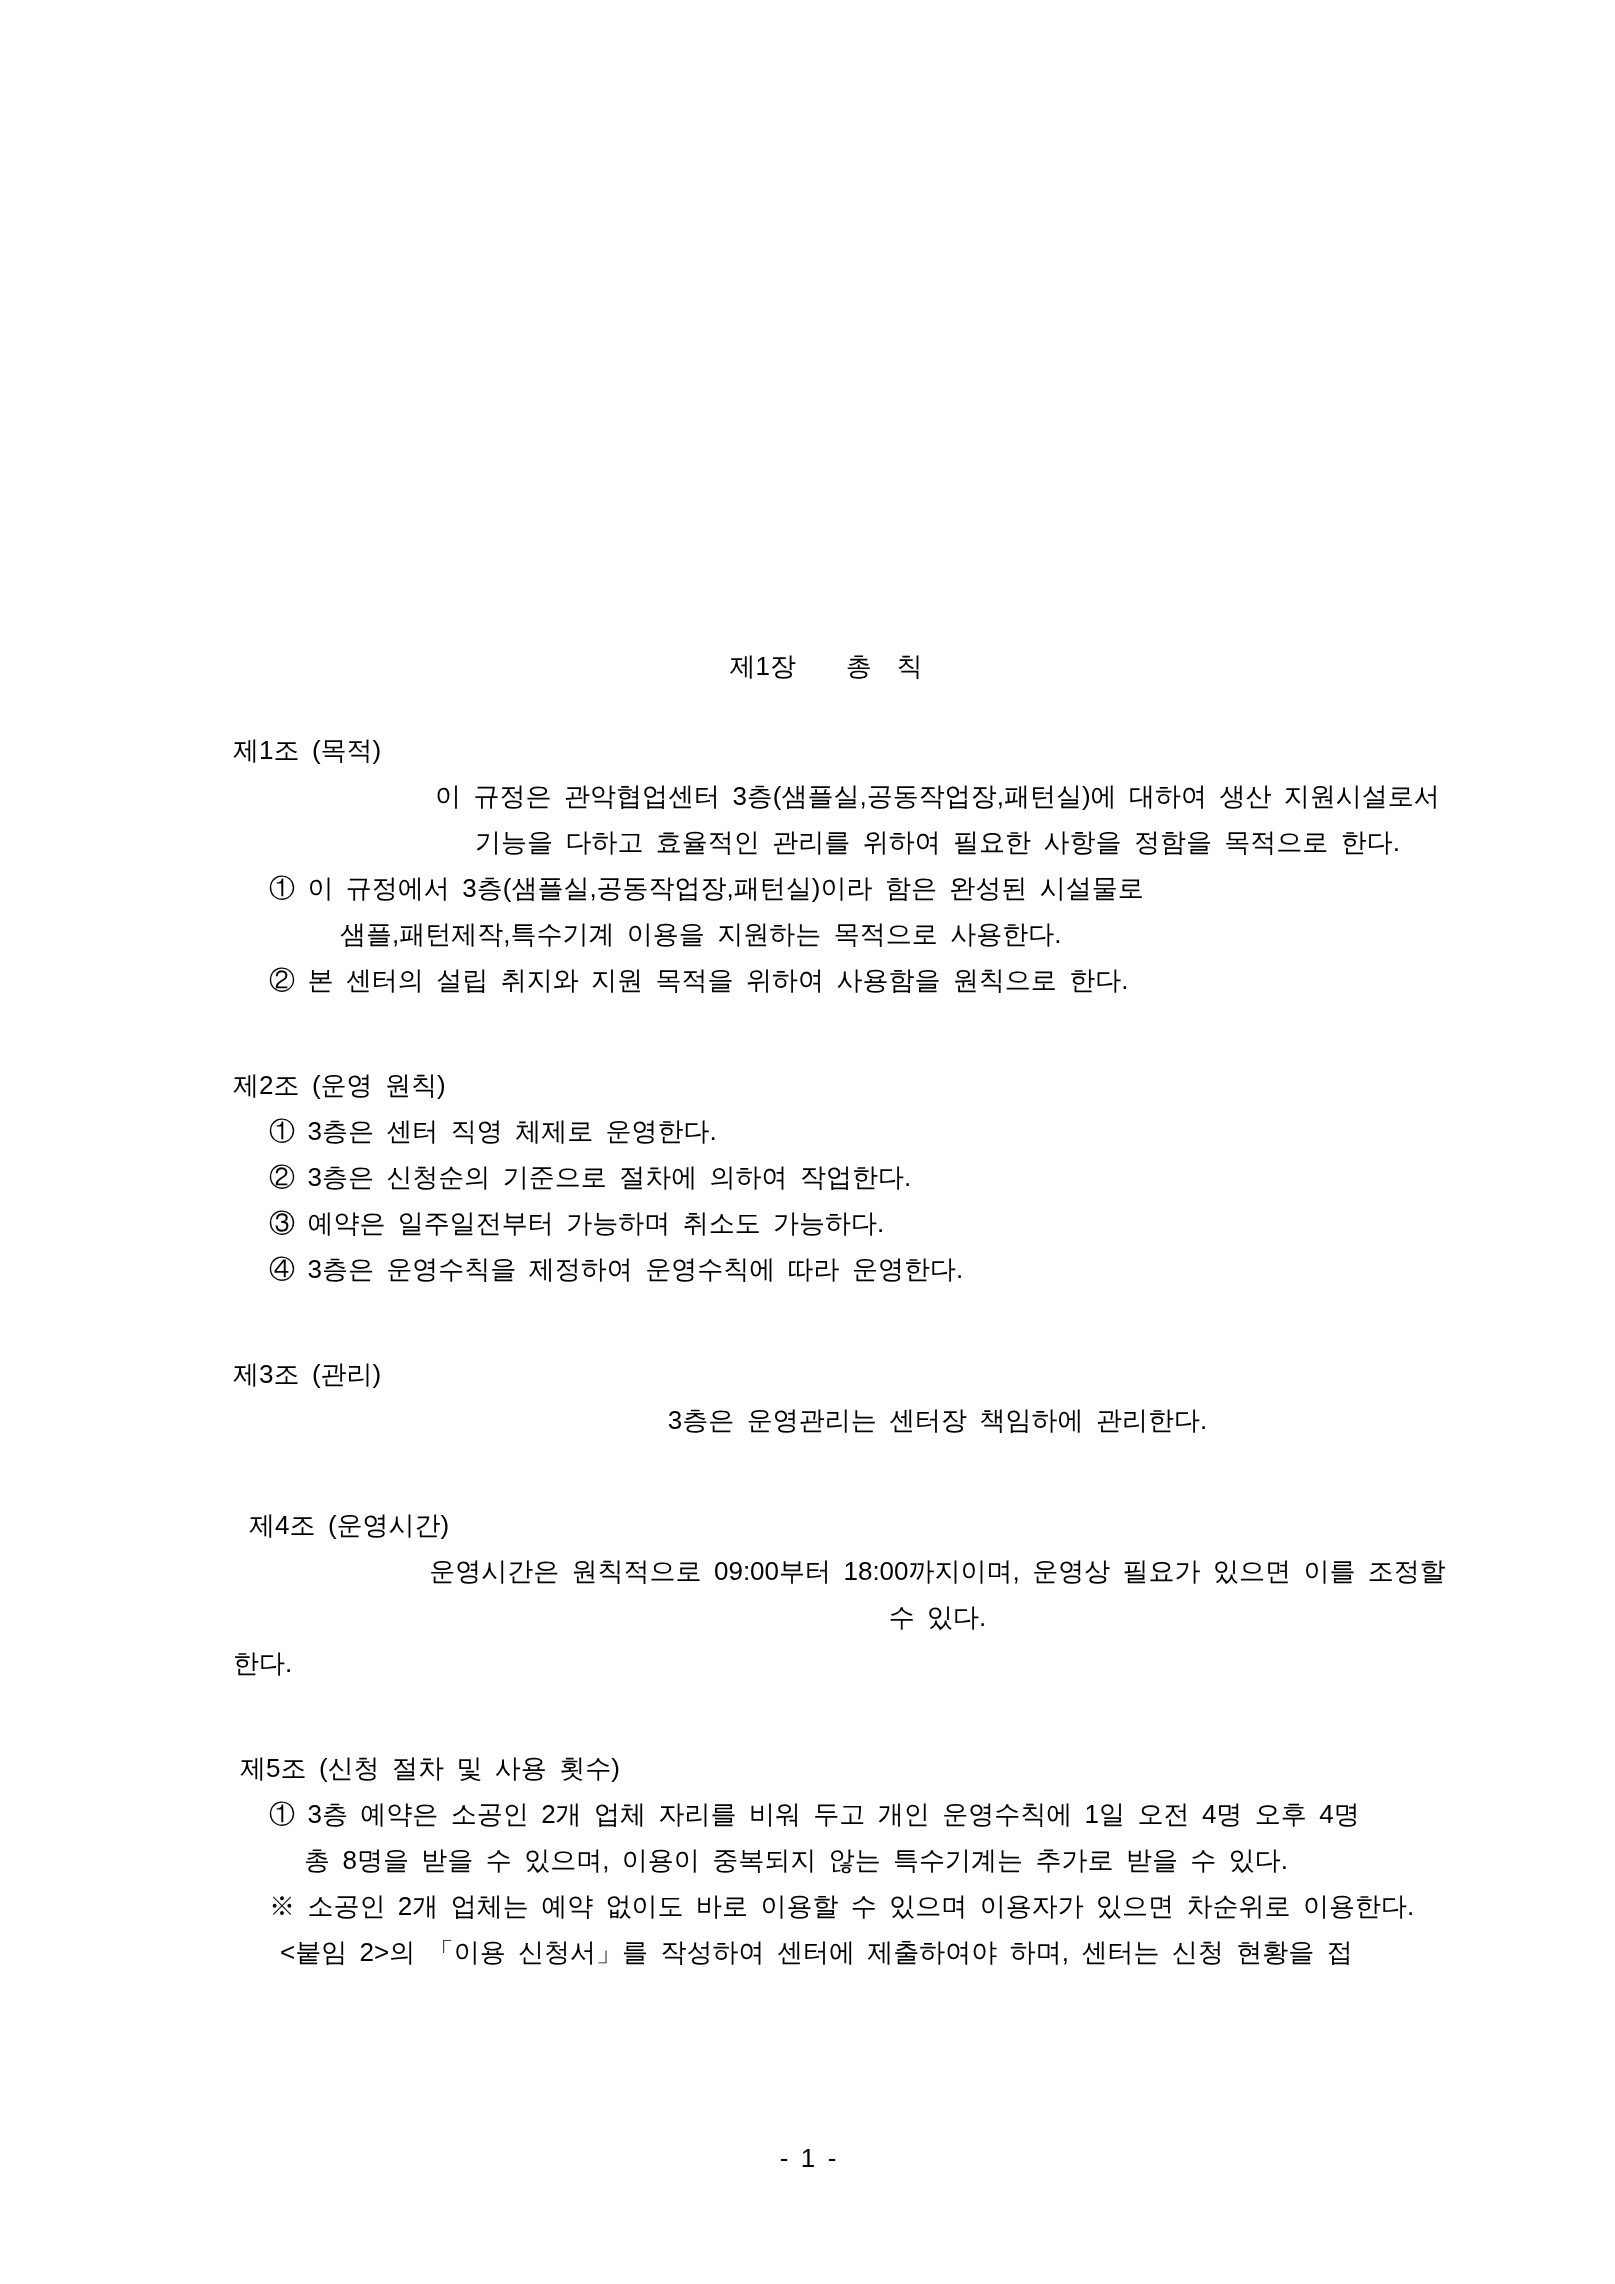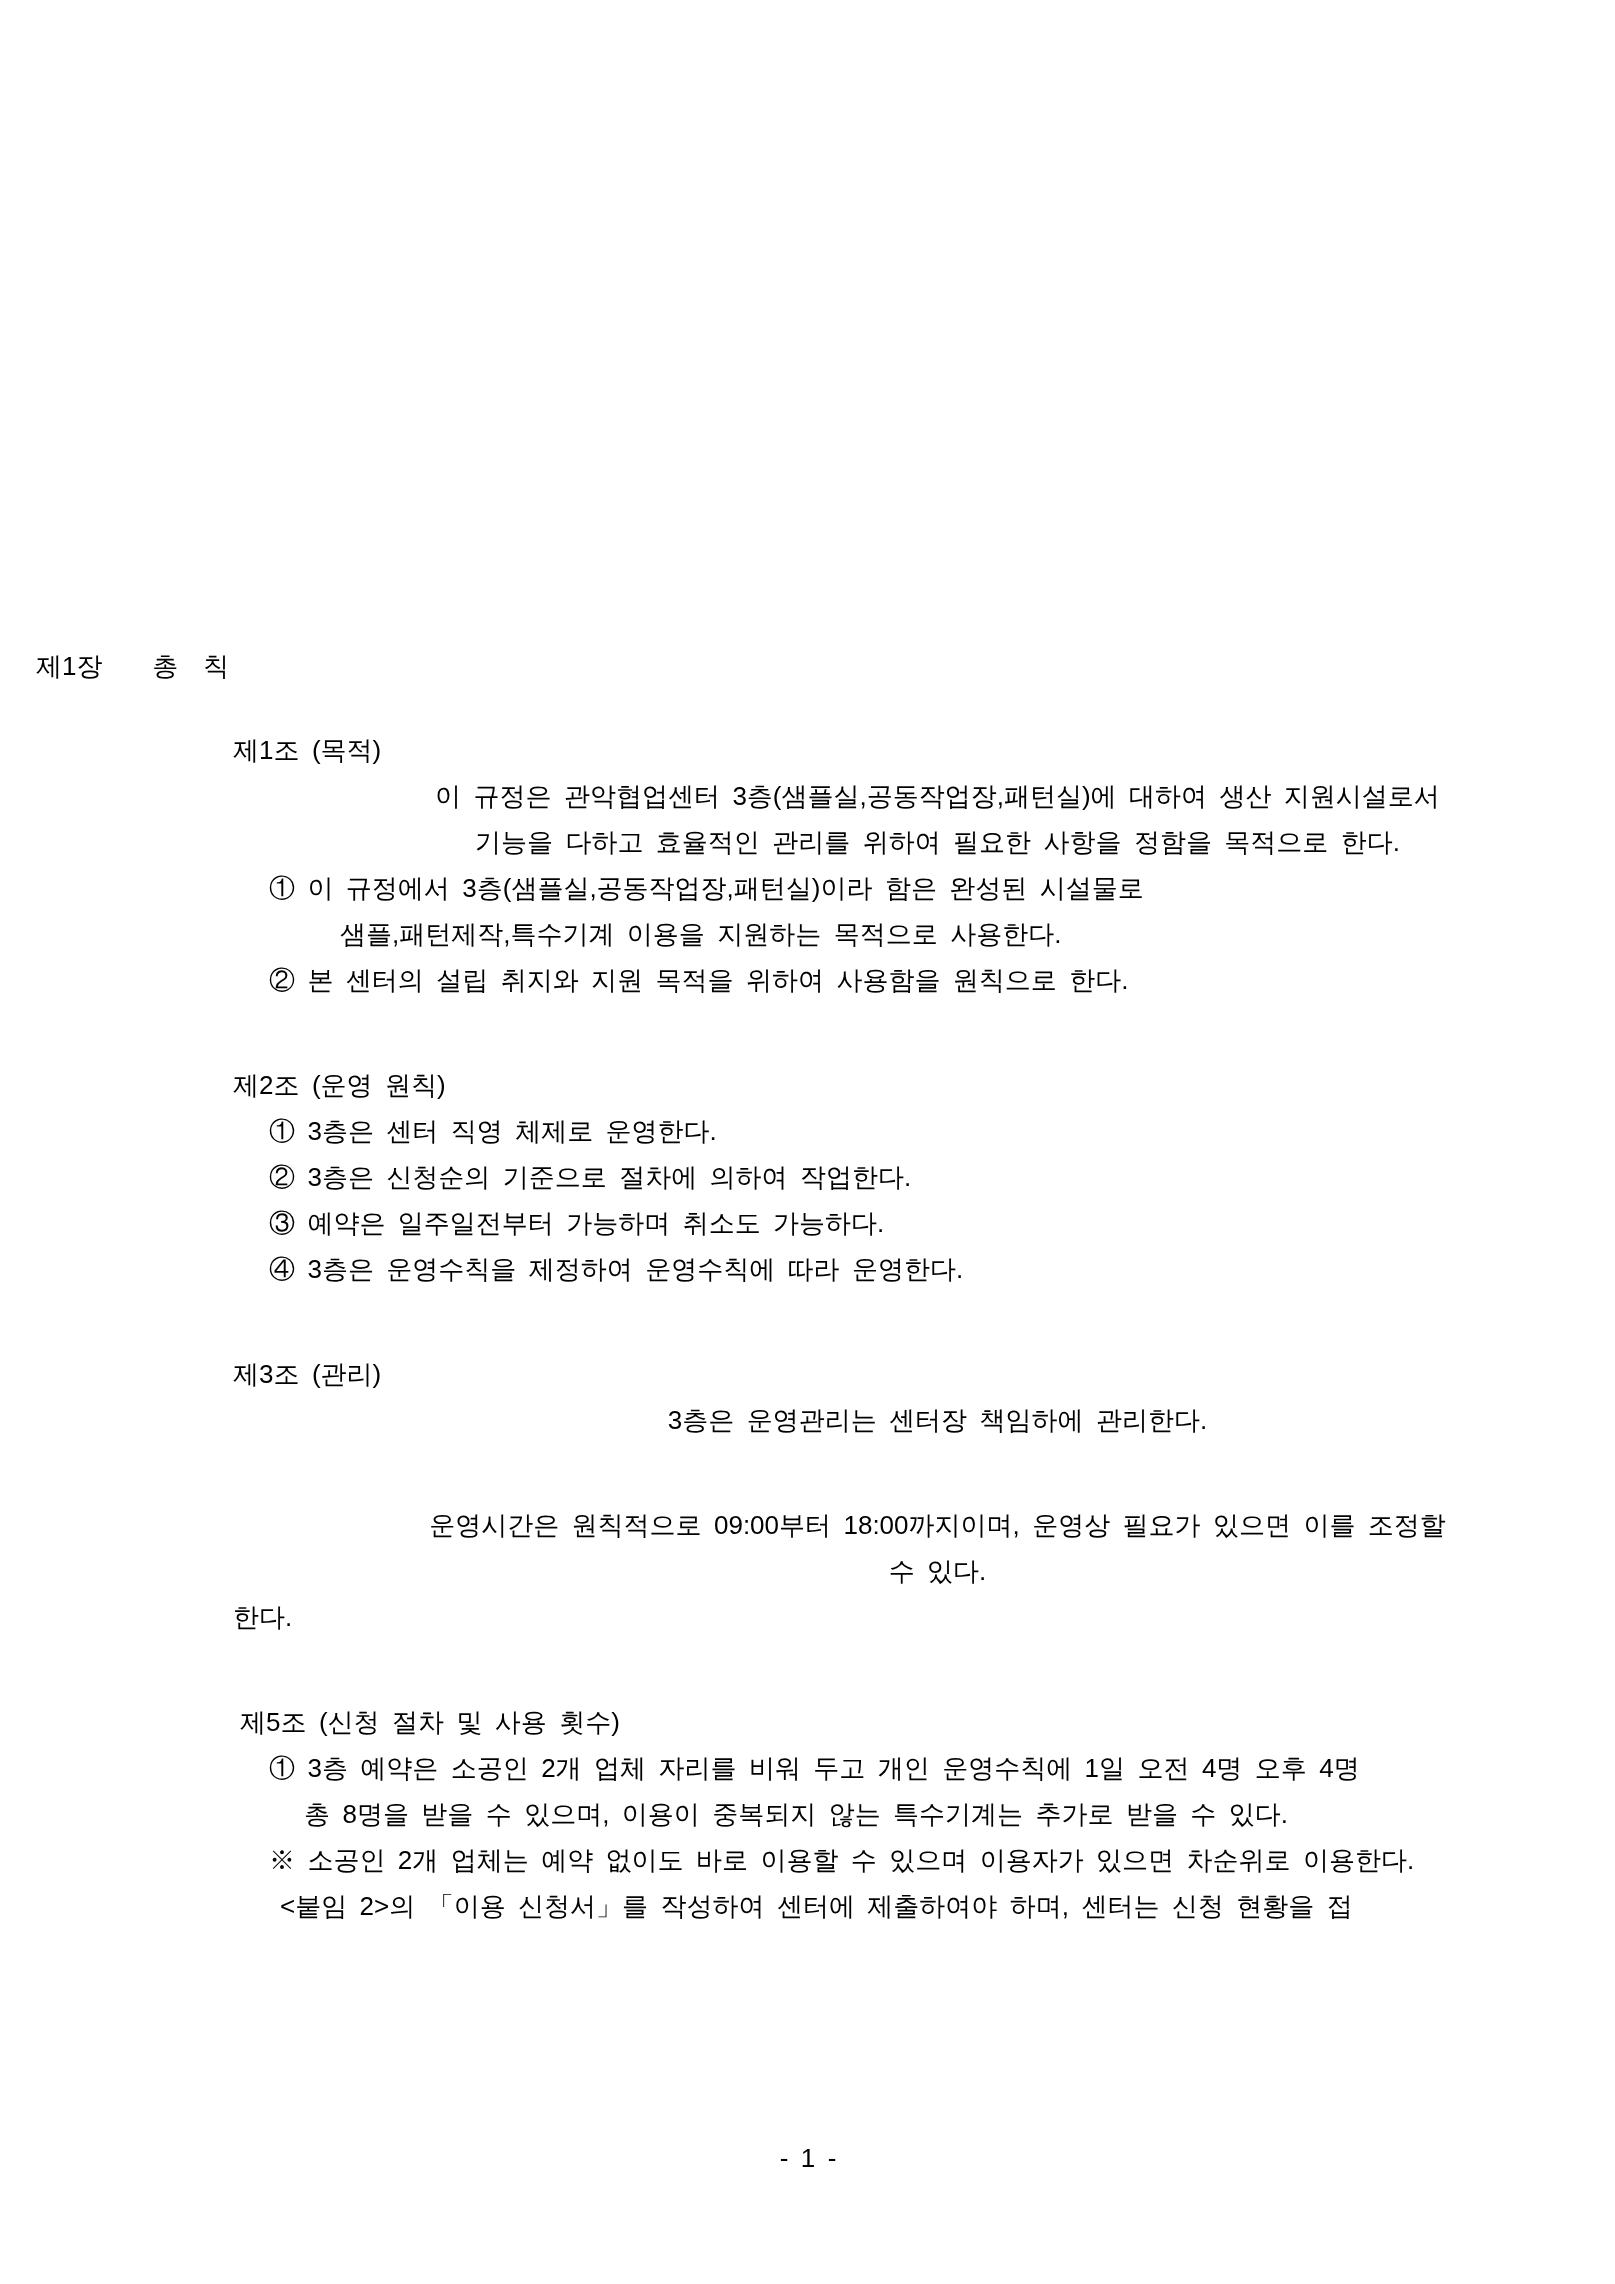--- a/index.html
+++ b/index.html
@@ -16,21 +16,21 @@
     font-family: "Liberation Sans", sans-serif;
     font-size: 26px;
     word-spacing: 5.2px;
     overflow: hidden;
     box-sizing: border-box;
     padding-top: 643px;
   }
   .doc-title {
     height: 46px;
     line-height: 46px;
-    text-align: left;
+    text-align: center;
     white-space: pre;
     padding-left: 36px;
   }
   .doc-body {
     display: block;
   }
   .doc-section {
     margin-top: 59px;
   }
   .doc-section:first-child {
@@ -86,20 +86,21 @@
         <div class="doc-line ind-item">① 3층은 센터 직영 체제로 운영한다.</div>
         <div class="doc-line ind-item">② 3층은 신청순의 기준으로 절차에 의하여 작업한다.</div>
         <div class="doc-line ind-item">③ 예약은 일주일전부터 가능하며 취소도 가능하다.</div>
         <div class="doc-line ind-item">④ 3층은 운영수칙을 제정하여 운영수칙에 따라 운영한다.</div>
       </div>
       <div class="doc-section">
         <div class="doc-line ind-h1">제3조 (관리)</div>
         <div class="doc-line ind-body">3층은 운영관리는 센터장 책임하에 관리한다.</div>
       </div>
       <div class="doc-section">
+        <div class="doc-line ind-h2">제4조 (운영시간)</div>
         <div class="doc-line ind-body">운영시간은 원칙적으로 09:00부터 18:00까지이며, 운영상 필요가 있으면 이를 조정할</div>
         <div class="doc-line ind-body">수 있다.</div>
         <div class="doc-line ind-flush">한다.</div>
       </div>
       <div class="doc-section">
         <div class="doc-line ind-h3">제5조 (신청 절차 및 사용 횟수)</div>
         <div class="doc-line ind-item">① 3층 예약은 소공인 2개 업체 자리를 비워 두고 개인 운영수칙에 1일 오전 4명 오후 4명</div>
         <div class="doc-line ind-sub2">총 8명을 받을 수 있으며, 이용이 중복되지 않는 특수기계는 추가로 받을 수 있다.</div>
         <div class="doc-line ind-note">※ 소공인 2개 업체는 예약 없이도 바로 이용할 수 있으며 이용자가 있으면 차순위로 이용한다.</div>
         <div class="doc-line ind-attach">&lt;붙임 2&gt;의 「이용 신청서」를 작성하여 센터에 제출하여야 하며, 센터는 신청 현황을 접</div>

